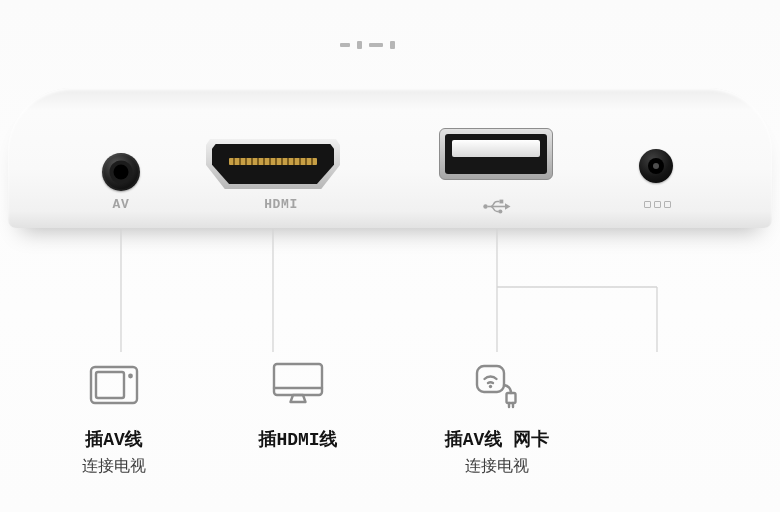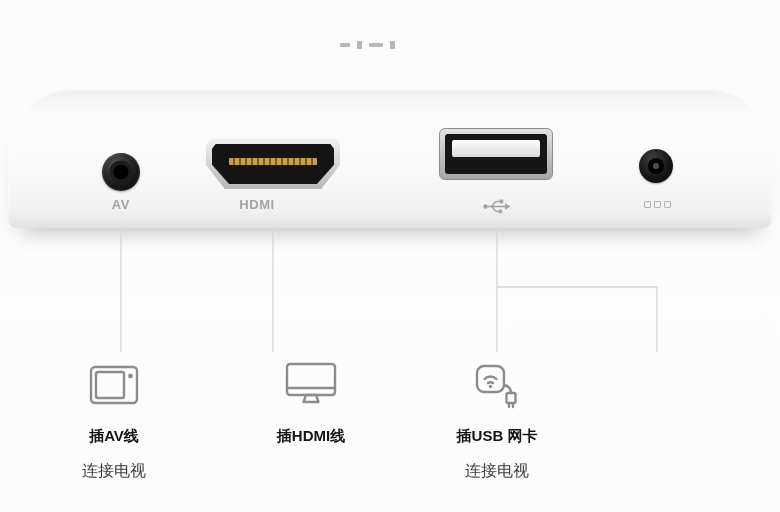--- a/index.html
+++ b/index.html
@@ -2,21 +2,21 @@
 <html><head>
 <meta charset="utf-8">
 <style>
   * { margin:0; padding:0; box-sizing:border-box; }
   html, body { width:780px; height:512px; }
   body {
     font-family:"Liberation Sans","DejaVu Sans",sans-serif;
     background:#fdfdfd;
     overflow:hidden;
   }
-  .stage { position:relative; width:780px; height:512px; background:linear-gradient(180deg,#fbfbfb 0%,#fdfdfd 60%,#fcfcfc 100%); }
+  .stage { position:relative; width:780px; height:512px; background:linear-gradient(180deg,#fbfbfb 0%,#fdfdfd 60%,#fcfcfc 100%);font-family:Liberation Mono, monospace; }
 
   
   .device {
     position:absolute; left:8px; top:88px; width:764px; height:140px;
     border-radius:64px 64px 8px 8px;
     background:linear-gradient(180deg,#ededed 0%,#fbfbfb 16%,#f9f9f9 58%,#f1f1f1 88%,#e2e2e2 100%);
     box-shadow:0 16px 22px -13px rgba(0,0,0,0.26), inset 0 2px 3px rgba(255,255,255,0.9);
   }
   .top-marks { position:absolute; left:340px; top:41px; display:flex; align-items:center; gap:7px; opacity:.75; }
   .top-marks span { background:#9f9f9f; border-radius:1px; }
@@ -33,21 +33,21 @@
   }
   .av-hole {
     position:absolute; left:50%; top:50%; width:15px; height:15px; transform:translate(-50%,-50%);
     border-radius:50%; background:#000; box-shadow:0 0 0 4px #1c1c1c;
   }
   .port-label {
     position:absolute; text-align:center; font-size:13px; font-weight:bold;
     color:#a3a3a3; letter-spacing:.6px;
   }
   .label-av   { left:91px;  top:197px; width:60px; }
-  .label-hdmi { left:217px; top:197px; width:80px; }
+  .label-hdmi { left:241px; top:197px; width:80px; }
 
   .hdmi-port {
     position:absolute; left:206px; top:139px; width:134px; height:50px;
     clip-path:polygon(3% 0,97% 0,100% 12%,100% 52%,86% 100%,14% 100%,0 52%,0 12%);
     background:linear-gradient(180deg,#f0f0f0,#b7b7b7);
   }
   .hdmi-inner {
     position:absolute; inset:5px 6px;
     clip-path:polygon(3% 0,97% 0,100% 12%,100% 52%,86% 100%,14% 100%,0 52%,0 12%);
     background:#141414;
@@ -77,26 +77,26 @@
   .dc-pin  { position:absolute; left:50%; top:50%; width:6px;  height:6px;  transform:translate(-50%,-50%); border-radius:50%; background:#4e4e4e; }
   .dc-marks { position:absolute; left:635px; top:201px; width:44px; display:flex; justify-content:center; gap:3px; }
   .dc-marks span { width:7px; height:7px; border:1px solid #b3b3b3; border-radius:1px; }
 
   
   .lines { position:absolute; left:0; top:0; pointer-events:none; }
 
   
   .callout { position:absolute; top:356px; display:flex; flex-direction:column; align-items:center; }
   .c1 { left:34px;  width:160px; }
-  .c2 { left:206px; width:210px; }
+  .c2 { left:193px; width:210px; }
   .c3 { left:407px; width:180px; }
   .c4 { left:562px; width:190px; }
   .callout-icon { height:56px; display:flex; align-items:center; justify-content:center; }
-  .callout-title { margin-top:15px; font-size:15px; font-weight:bold; color:#141414; white-space:nowrap; }
-  .callout-desc  { margin-top:15px;  font-size:16px; color:#3d3d3d; white-space:nowrap; }
+  .callout-title { margin-top:15px; font-size:18px; font-weight:bold; color:#141414; white-space:nowrap; }
+  .callout-desc  { margin-top:5px;  font-size:16px; color:#3d3d3d; white-space:nowrap; }
 </style>
 </head>
 <body>
 
 <div class="stage">
 
   <div class="top-marks">
     <span class="m1"></span>
       <span class="m2"></span>
       <span class="m3"></span>
@@ -182,18 +182,18 @@
       <svg width="50" height="52" viewBox="0 0 50 52" fill="none" stroke="#8c8c8c" stroke-width="2.4" stroke-linejoin="round" stroke-linecap="round">
         <rect x="5" y="8" width="27" height="26" rx="7"></rect>
         <path d="M12.5,21 a8.5,8.5 0 0 1 12,0"></path>
         <path d="M16,25 a4.5,4.5 0 0 1 5,0"></path>
         <circle cx="18.5" cy="28.5" r="1.7" fill="#8c8c8c" stroke="none"></circle>
         <path d="M32,27 c5,1 7,4 7,8"></path>
         <rect x="34.5" y="35" width="9" height="10" rx="1.5"></rect>
         <path d="M37,45 v4 m4,-4 v4"></path>
       </svg>
     </div>
-    <div class="callout-title">插USB 网卡</div>
+    <div class="callout-title">插AV线 网卡</div>
     <div class="callout-desc">连接电视</div>
   </div>
 
 
 </div>
 
 </body></html>

